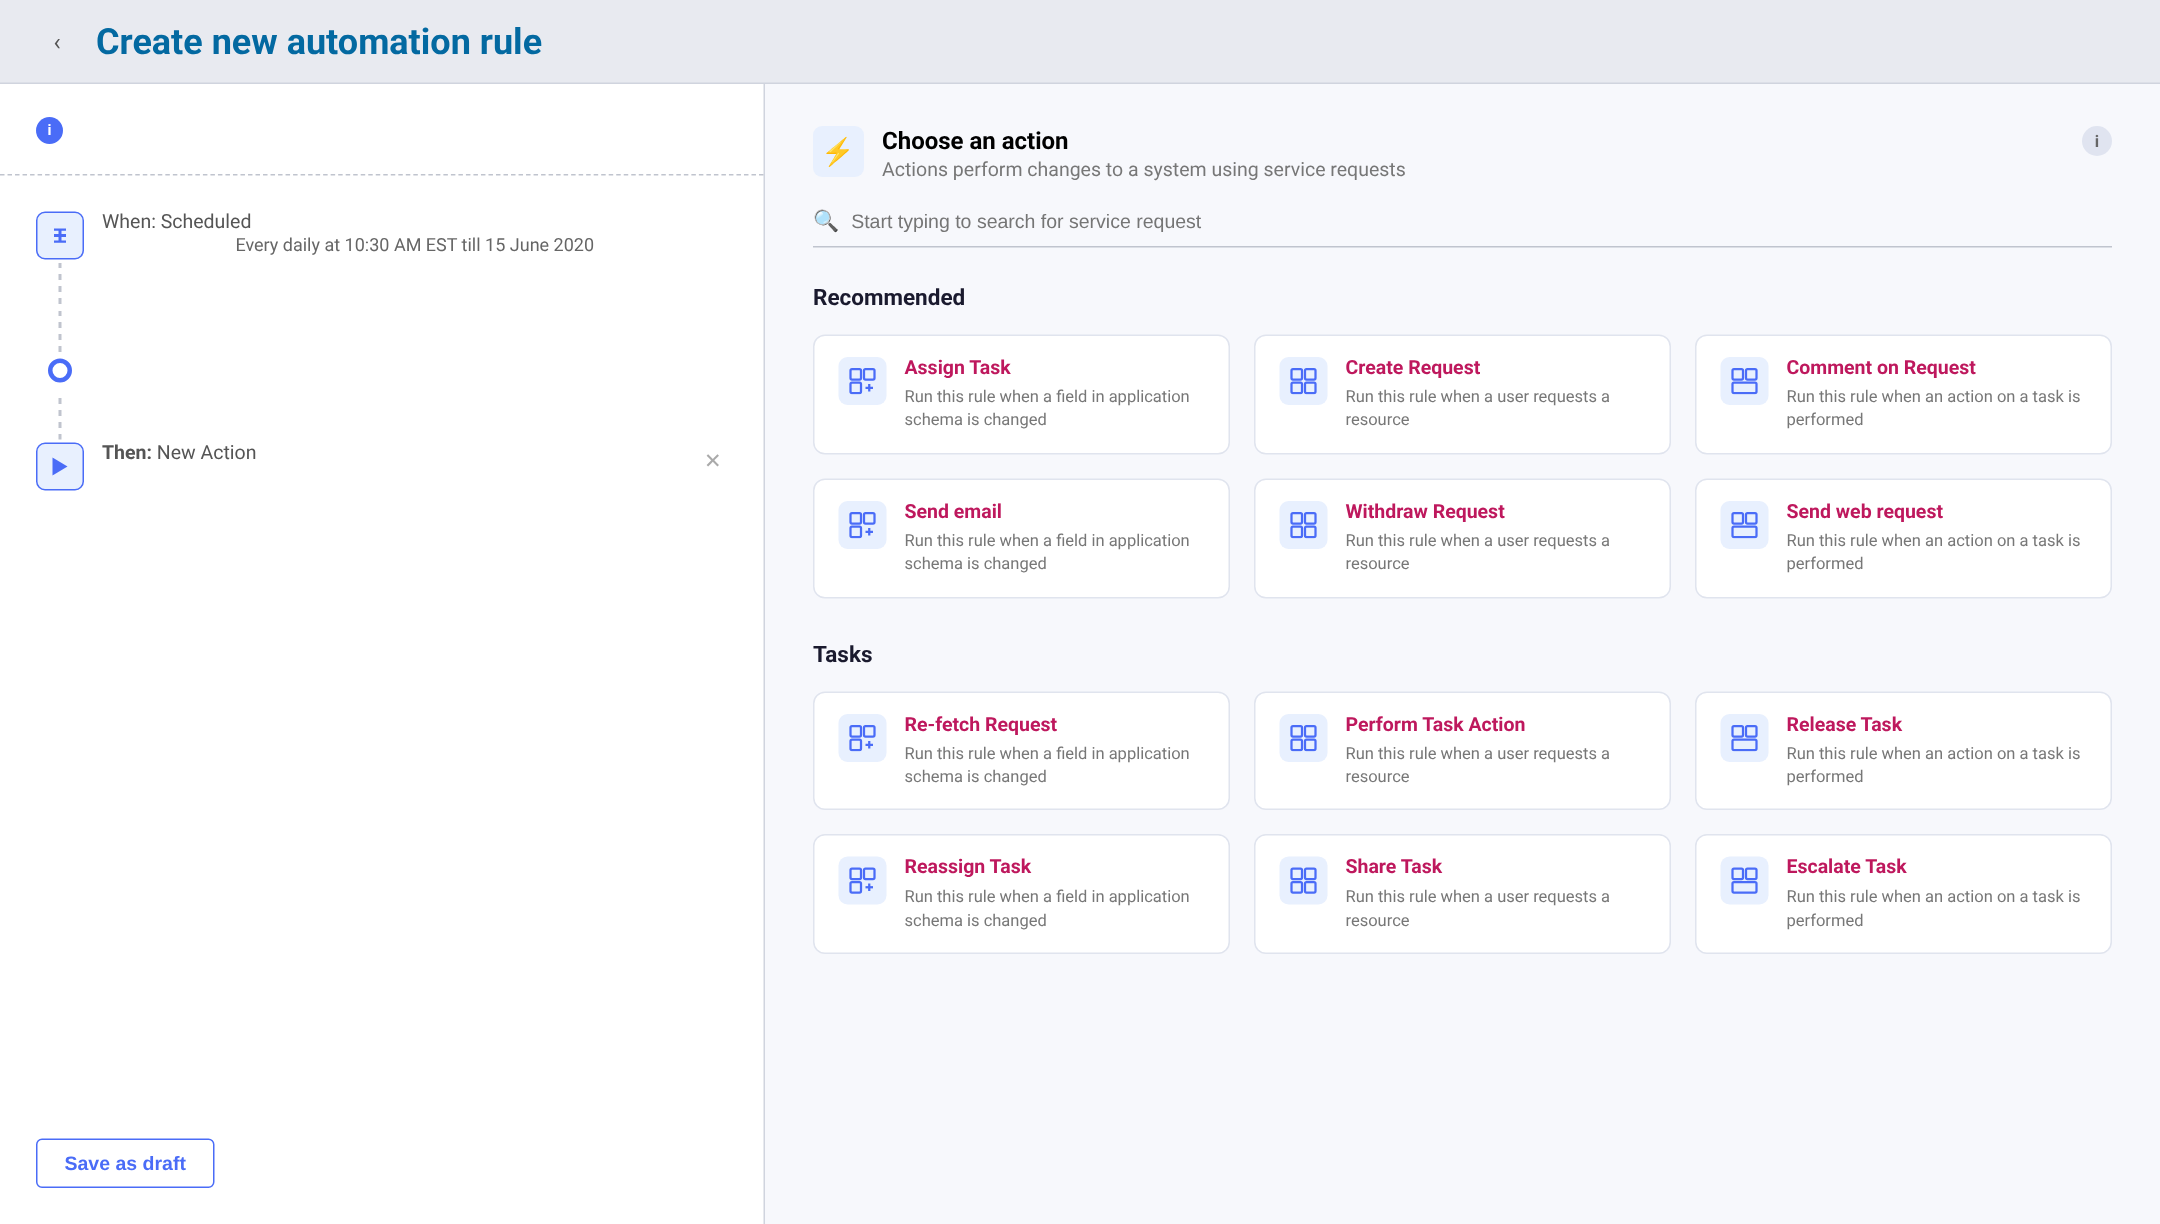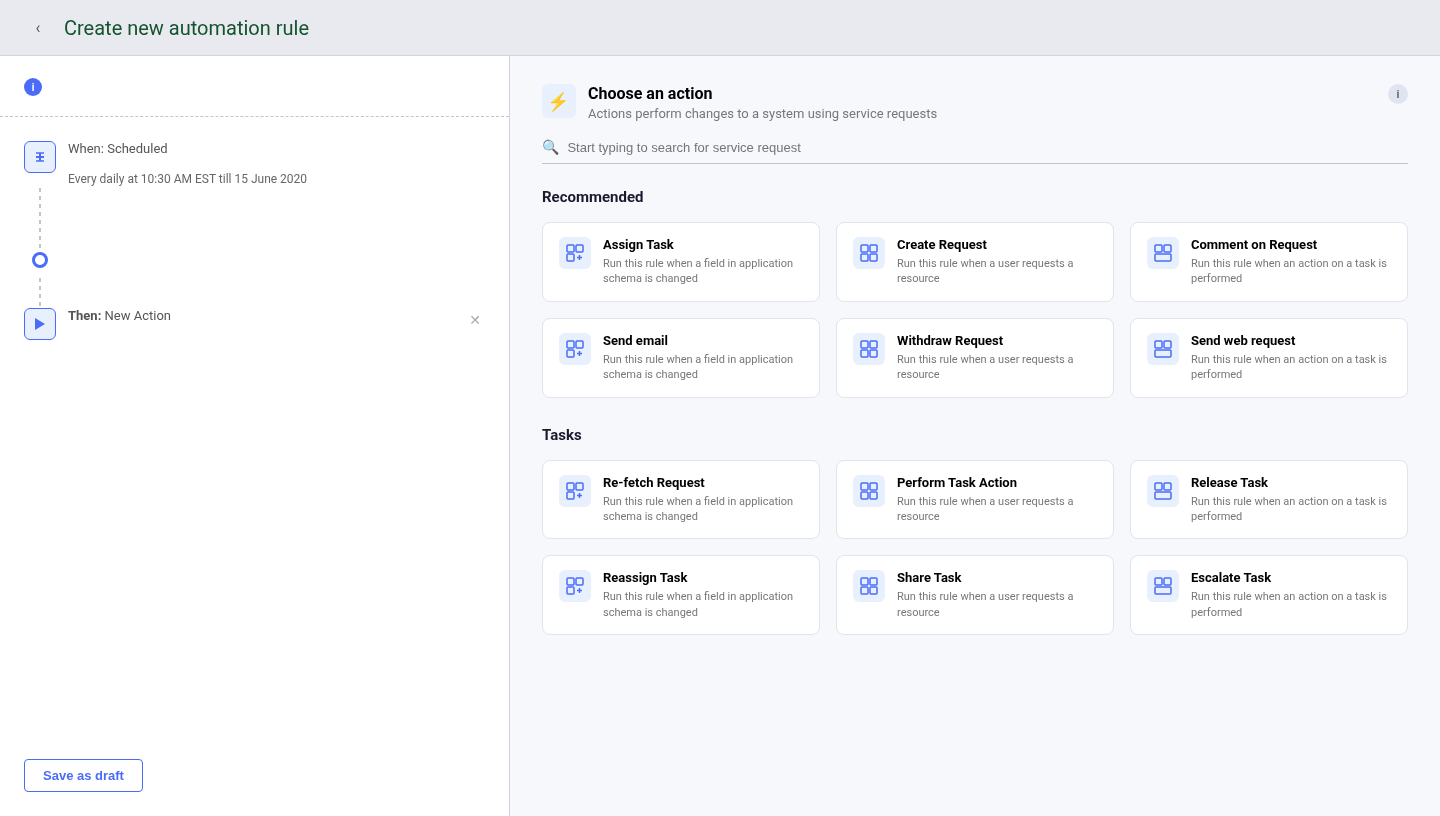--- a/index.html
+++ b/index.html
@@ -26,23 +26,23 @@
       height: 28px;
       display: flex;
       align-items: center;
       justify-content: center;
       cursor: pointer;
       color: #555;
       font-size: 16px;
     }
 
     .page-title {
-      font-size: 20px;
-      font-weight: 400;
-      color: #14532d;
+      font-size: 24px;
+      font-weight: 700;
+      color: #0369a1;
     }
 
     .main-content {
       display: flex;
       height: calc(816px - 56px);
     }
 
     
     .left-panel {
       width: 510px;
@@ -170,21 +170,22 @@
     }
 
     .flow-label span {
       font-weight: 400;
       color: #555;
     }
 
     .flow-sub {
       font-size: 12px;
       color: #666;
-      margin-top: 16px;
+      margin-top: 0;
+      text-align: center;
     }
 
     .flow-item-close {
       color: #aaa;
       cursor: pointer;
       font-size: 14px;
       padding: 4px;
     }
 
     .save-draft-btn {
@@ -323,21 +324,21 @@
     }
 
     .action-card-icon svg {
       width: 18px;
       height: 18px;
     }
 
     .action-card-name {
       font-size: 13px;
       font-weight: 700;
-      color: #000000;
+      color: #be185d;
       margin-bottom: 4px;
     }
 
     .action-card-desc {
       font-size: 11px;
       color: #777;
       line-height: 1.4;
     }
 
     

